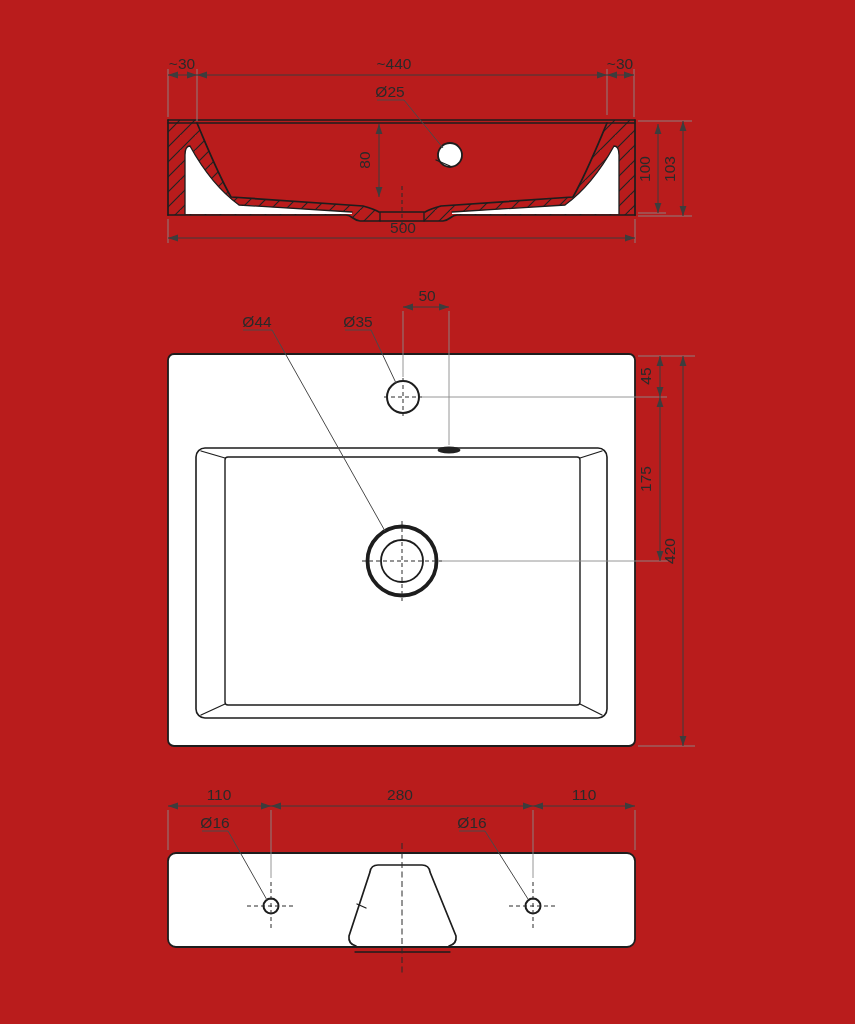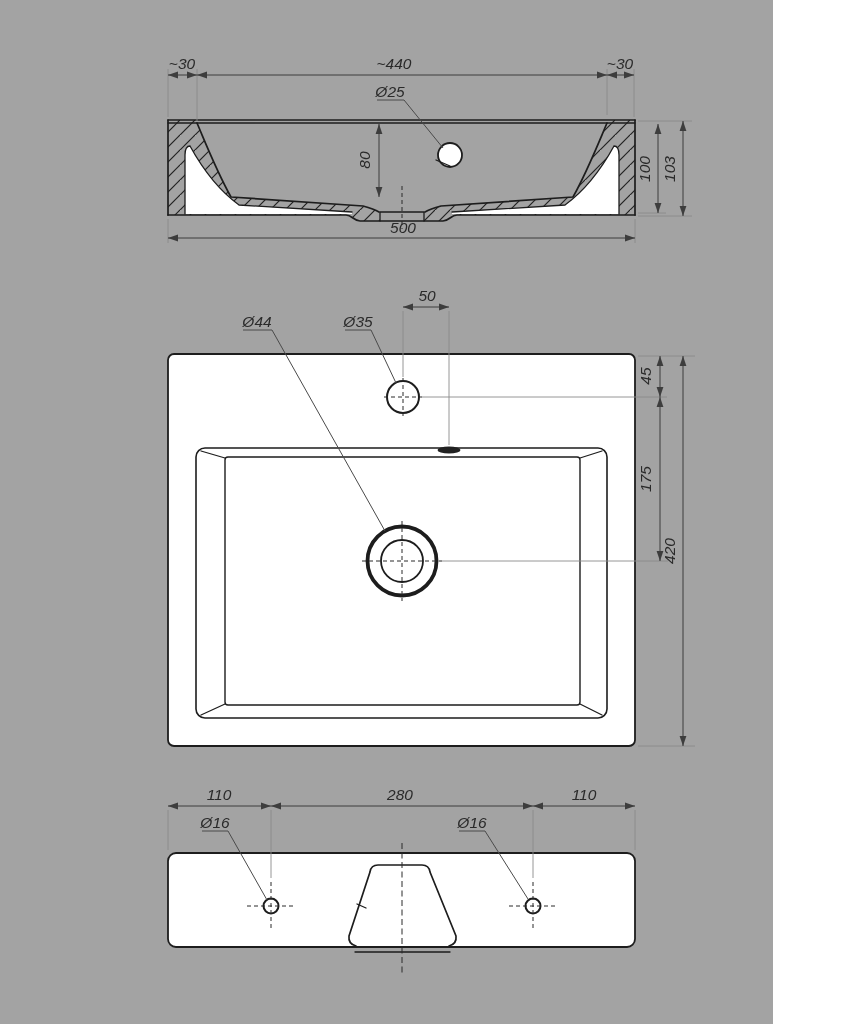--- a/index.html
+++ b/index.html
@@ -1,22 +1,21 @@
 <!DOCTYPE html>
 <html><head>
 <meta charset="utf-8">
 <style>
   html,body{margin:0;padding:0;background:#ffffff;}
   .canvas{
     position:relative;
-    width:773px;height:1024px;
-    background:#a3a3a3;
+    width:855px;height:1024px;
+    background:#b91c1c;
     font-family:"Liberation Sans","DejaVu Sans",sans-serif;
     overflow:hidden;
-    font-style:italic;
   }
   svg{position:absolute;left:0;top:0;}
   text{
     font-family:"Liberation Sans","DejaVu Sans",sans-serif;
     font-size:15.5px;
     fill:#2a2a2a;
   }
   .outline{stroke:#1d1d1d;stroke-width:1.7;fill:none;stroke-linecap:round;stroke-linejoin:round;}
   .outline-thin{stroke:#1d1d1d;stroke-width:1.3;fill:none;stroke-linecap:round;}
   .dim{stroke:#3d3d3d;stroke-width:1;fill:none;}

